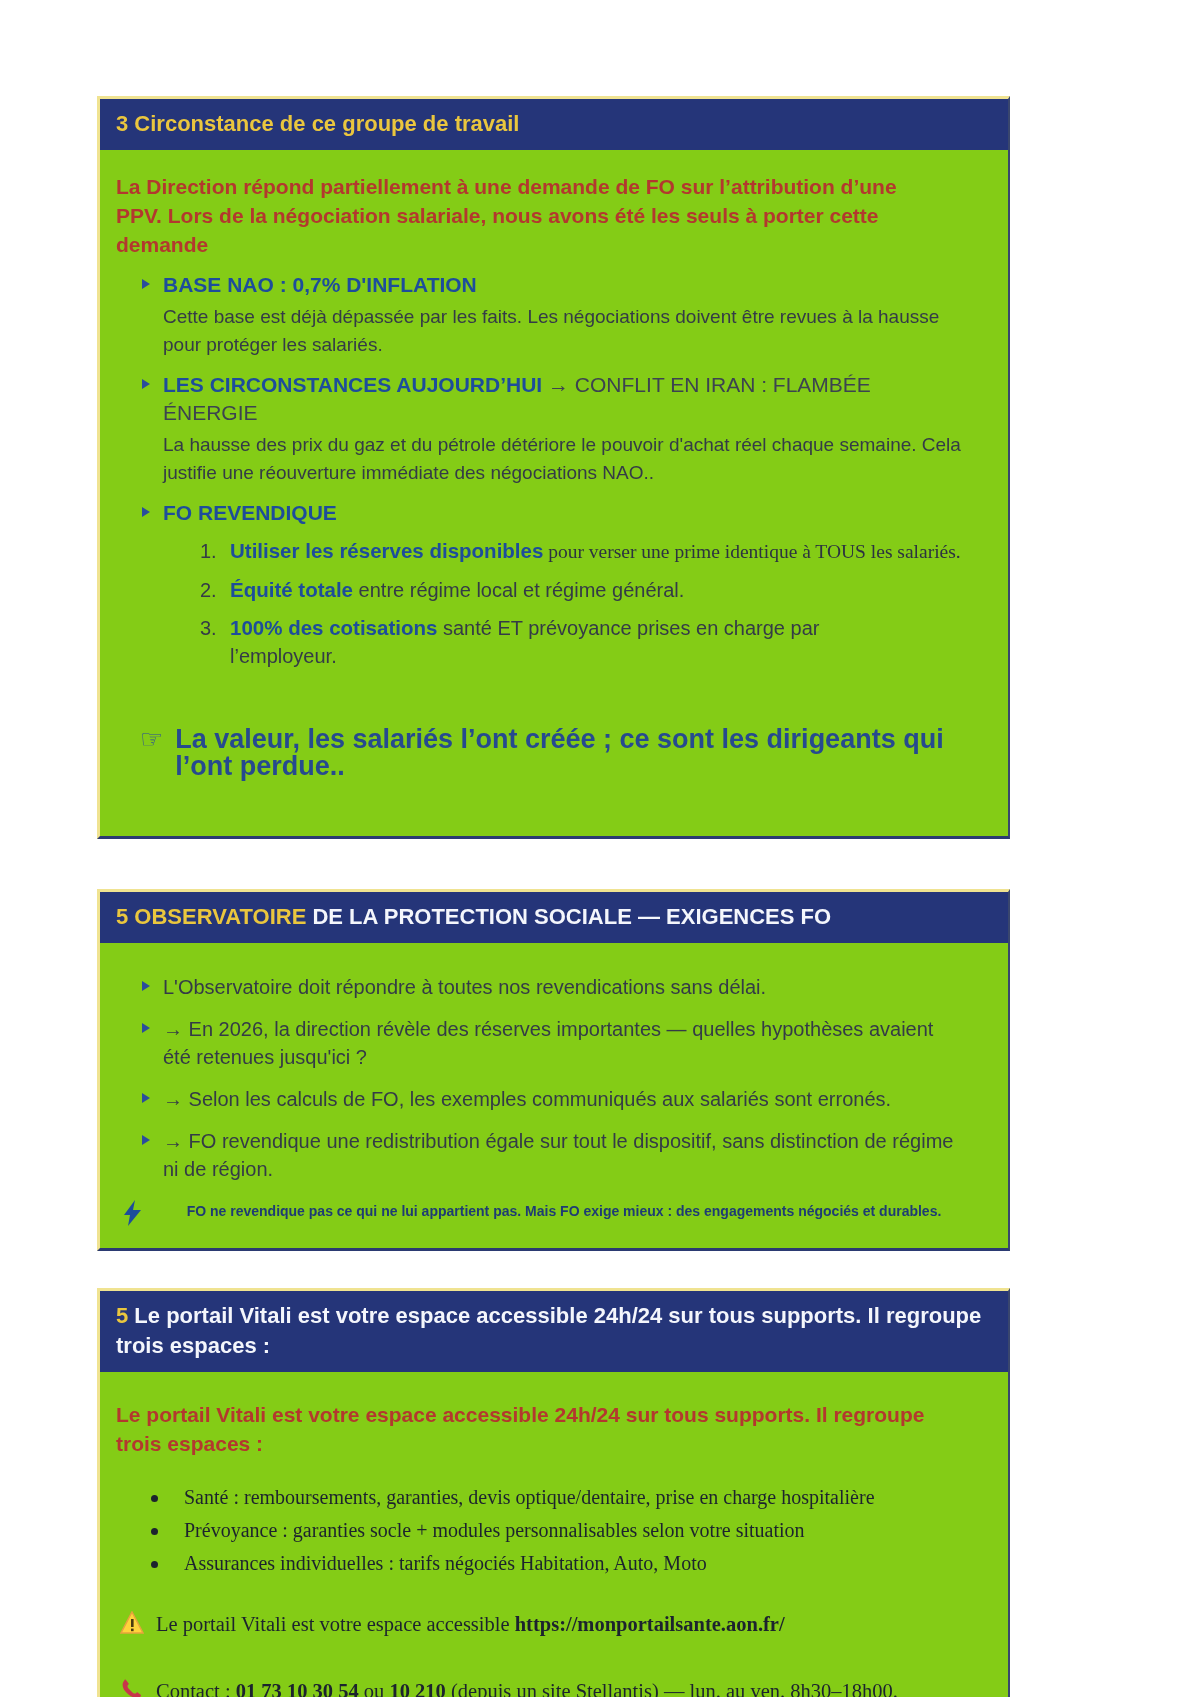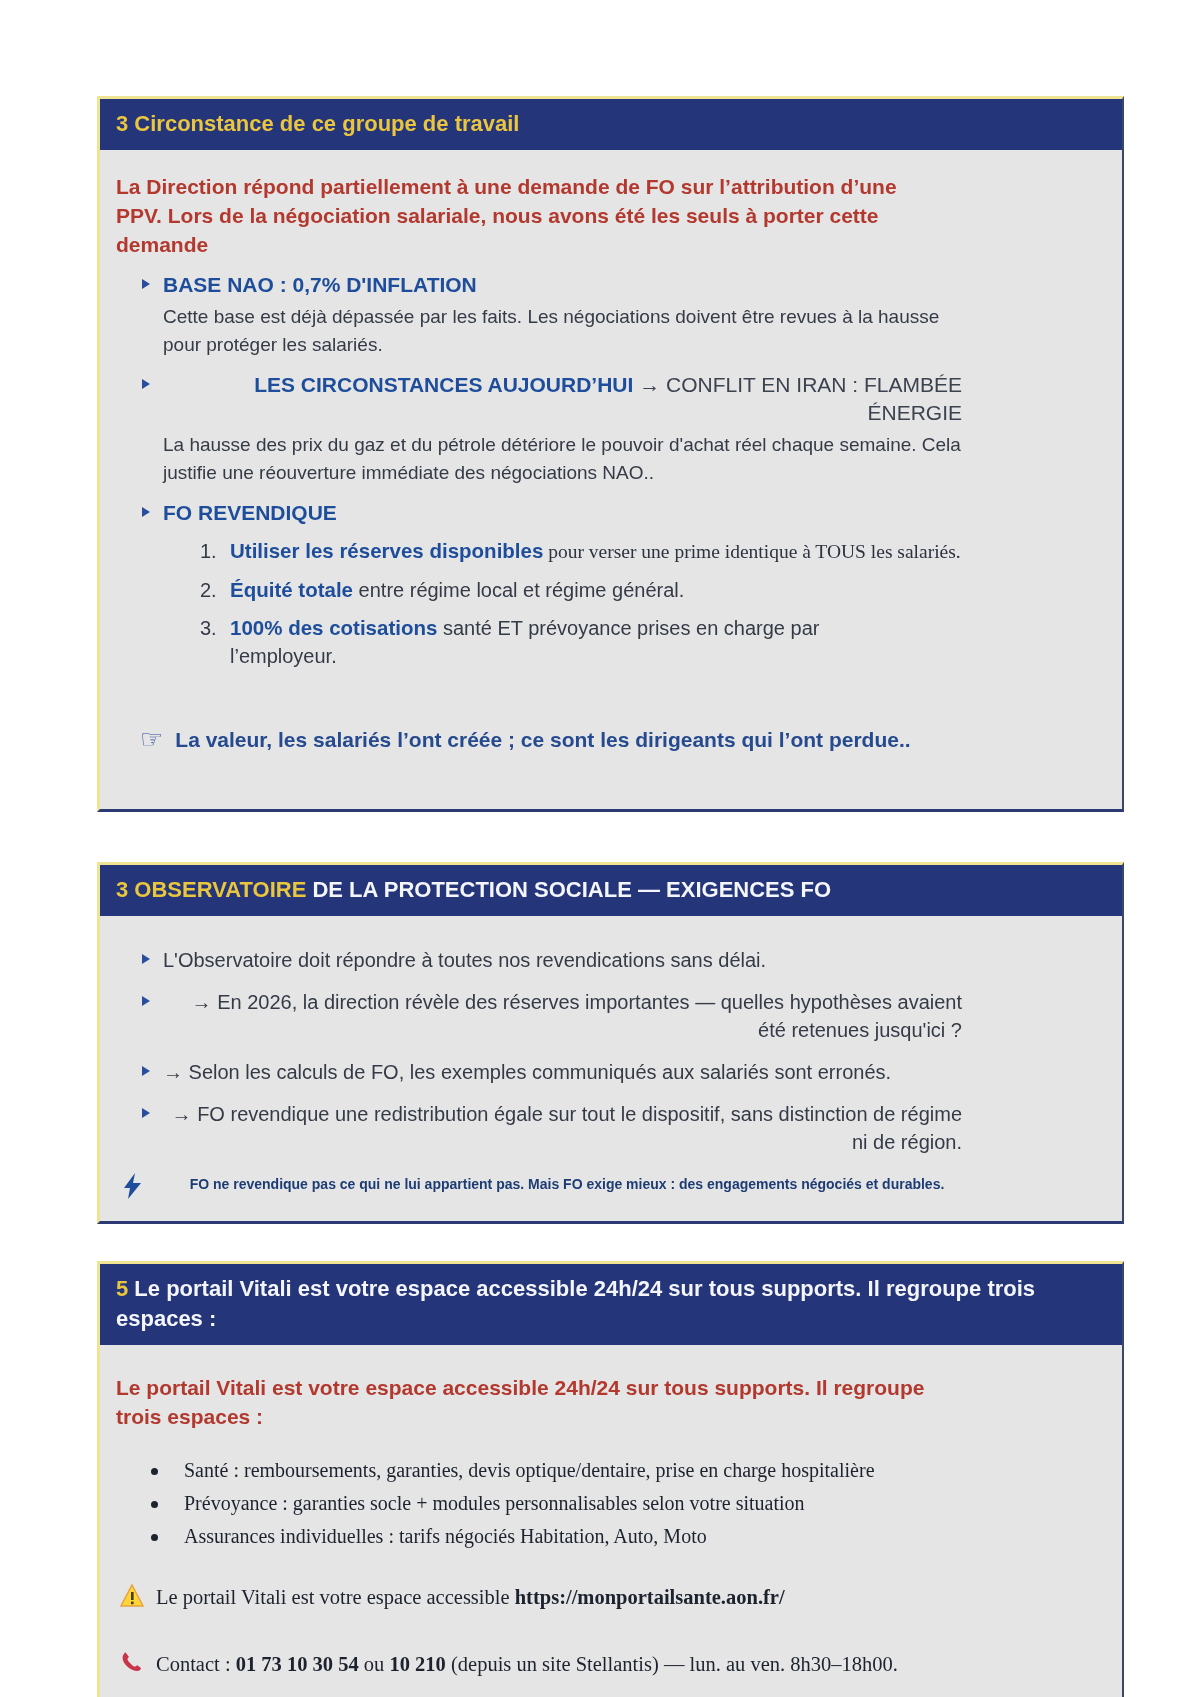--- a/index.html
+++ b/index.html
@@ -3,46 +3,46 @@
 <meta charset="utf-8">
 <style>
   html,body{margin:0;padding:0;}
   body{
     width:1200px;height:1697px;background:#ffffff;
     font-family:"Liberation Sans",sans-serif;color:#343b47;
     position:relative;overflow:hidden;
   }
   .column{position:absolute;left:97px;top:96px;width:913px;}
   .box{
-    box-sizing:border-box;width:1027px;background:#e5e5e5;
+    box-sizing:border-box;width:913px;background:#84cc16;
     border-top:3px solid #f0e391;border-left:3px solid #f0e391;
     border-right:2px solid #39466e;border-bottom:3px solid #2b3a72;
   }
   .box-header{
     background:#253579;color:#f4f6fc;font-weight:bold;font-size:22px;
     line-height:30px;padding:10px 18px 11px 16px;
   }
   .gold{color:#eac63e;}
   .white{color:#f4f6fc;}
   .box-content{padding:14px 8px 16px 16px;}
   .lead-red{color:#b3382e;font-weight:bold;font-size:21px;line-height:29px;margin:8px 0 10px 0;max-width:812px;}
   .lead-red .notbold{font-weight:bold;text-align:right;}
-  .bullet-row{display:flex;align-items:flex-start;margin:12px 0 4px 26px;max-width:820px;text-align:right;}
+  .bullet-row{display:flex;align-items:flex-start;margin:12px 0 4px 26px;max-width:820px;}
   .tri{flex:0 0 auto;width:0;height:0;border-left:8px solid #2a4d9c;border-top:5px solid transparent;
        border-bottom:5px solid transparent;margin:8px 13px 0 0;}
   .blue-h{color:#1d4d9b;font-weight:bold;font-size:21px;line-height:28px;}
   .plain-h{color:#3c4350;font-weight:normal;font-size:21px;line-height:28px;}
   .para{margin:4px 0 12px 47px;font-size:19px;line-height:28px;max-width:805px;color:#343b47;}
   .num-item{display:flex;align-items:baseline;margin:10px 0 0 84px;max-width:790px;font-size:20px;line-height:28px;}
   .num{flex:0 0 30px;color:#343b47;}
   .itm .blue-h{font-size:20.5px;}
   .serif-tail{font-family:"Liberation Serif",serif;font-size:19.5px;color:#2c3340;}
   .hand-note{display:flex;align-items:flex-start;margin:56px 0 40px 24px;}
   .hand-glyph{color:#2a4d9c;font-size:26px;line-height:26px;margin-right:12px;}
-  .hand-text{color:#264a8f;font-weight:bold;font-size:21px;line-height:27px;}
+  .hand-text{color:#264a8f;font-weight:bold;font-size:27px;line-height:27px;}
   
   .s4-content{padding:30px 32px 14px 16px;}
   .s4 .bullet-row{margin:0 0 14px 26px;}
   .s4 .btext{font-size:20px;line-height:28px;color:#343b47;max-width:800px;}
   .conclusion{display:flex;align-items:flex-start;margin:14px 0 8px 8px;}
   .bolt{flex:0 0 auto;margin:3px 10px 0 0;}
   .conc-text{color:#1e3c74;font-weight:bold;font-size:14px;line-height:29px;text-align:center;flex:1;max-width:830px;}
   
   .s5-content{padding:18px 20px 22px 16px;}
   .s5 .lead-red{margin:10px 0 18px 0;max-width:830px;}
@@ -108,21 +108,21 @@
         <span class="hand-glyph">☞</span>
         <span class="hand-text">La valeur, les salariés l’ont créée ; ce sont les dirigeants qui l’ont perdue..</span>
       </div>
     </div>
   </section>
 
   <div class="gap1"></div>
 
   <section class="box b2 s4">
     <div class="box-header">
-      <span class="gold">3 OBSERVATOIRE</span><span class="white"> DE LA PROTECTION SOCIALE — EXIGENCES FO</span>
+      <span class="gold">5 OBSERVATOIRE</span><span class="white"> DE LA PROTECTION SOCIALE — EXIGENCES FO</span>
     </div>
     <div class="box-content s4-content">
       <div class="bullet-row">
         <span class="tri"></span>
         <span class="btext">L'Observatoire doit répondre à toutes nos revendications sans délai.</span>
       </div>
       <div class="bullet-row">
         <span class="tri"></span>
         <span class="btext">→ En 2026, la direction révèle des réserves importantes — quelles hypothèses avaient été retenues jusqu'ici ?</span>
       </div>

